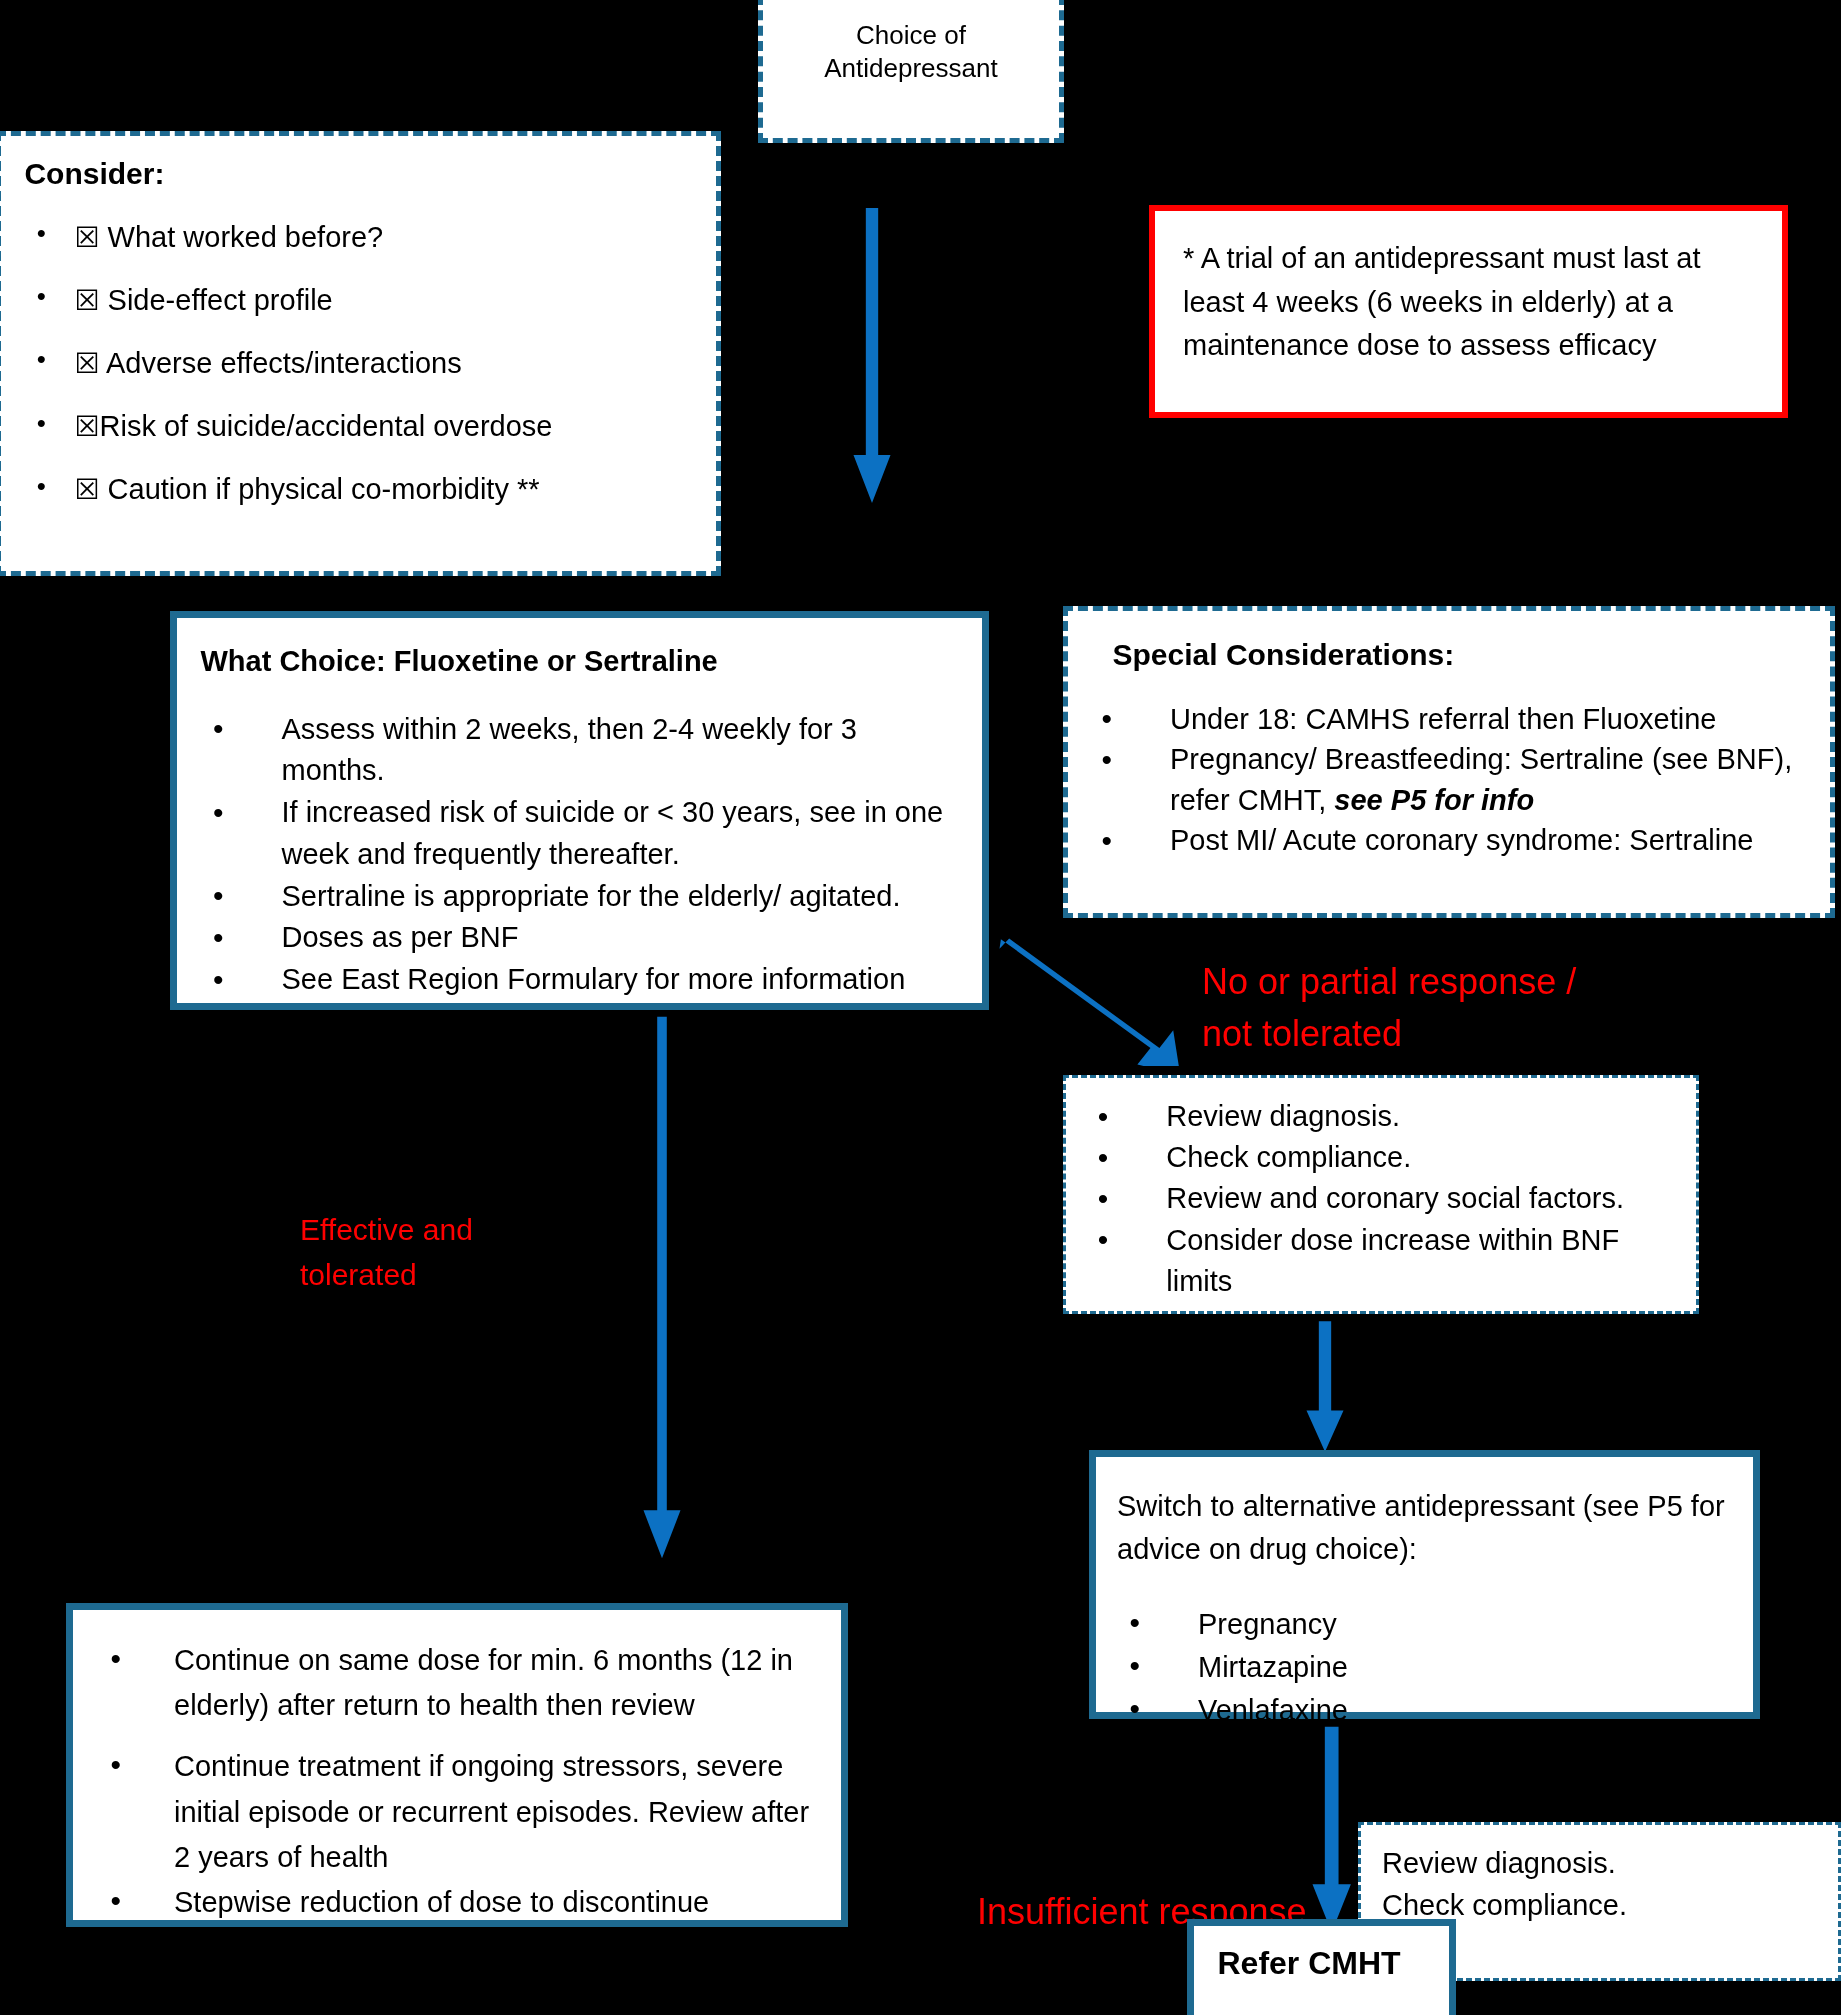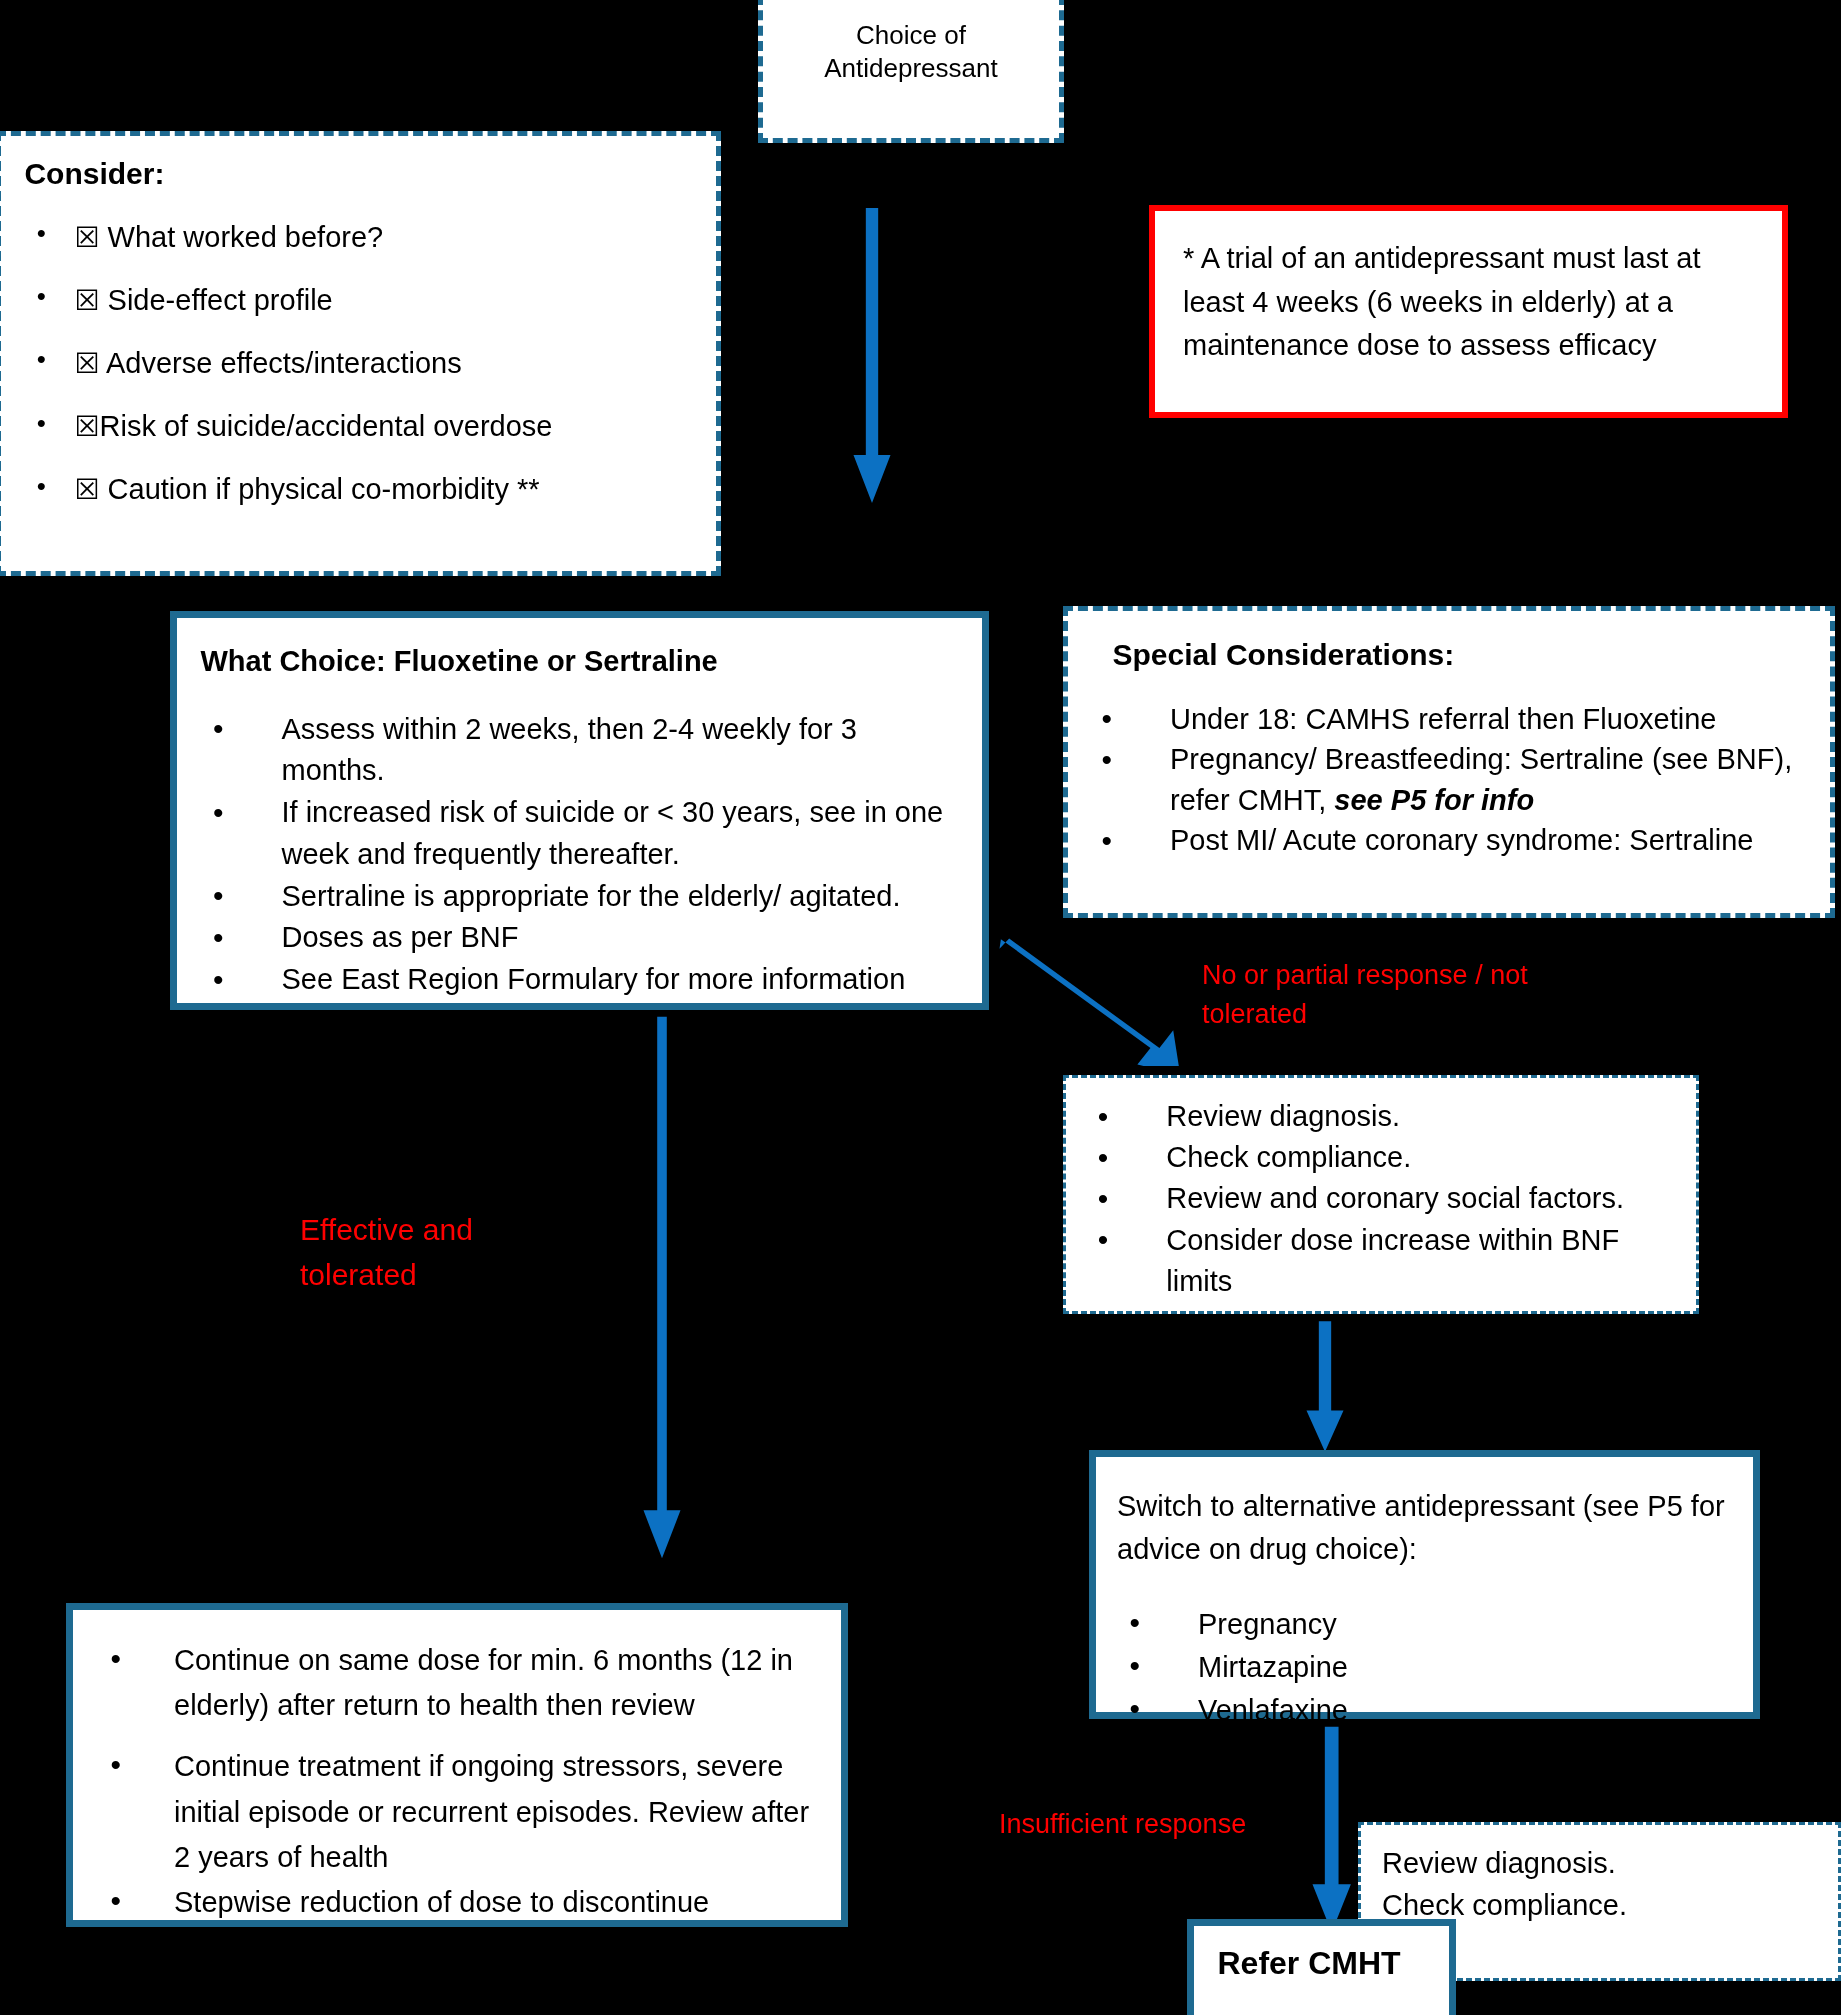--- a/index.html
+++ b/index.html
@@ -89,21 +89,21 @@
   .chk { font-family: "DejaVu Sans", sans-serif; font-size: 28px; }
 
   
   .arrow { position: absolute; }
   .arrow svg { display: block; }
 
   .redlabel {
     position: absolute;
     color: #ff0000;
     font-family: "Liberation Sans", sans-serif;
-    font-size: 27px;
+    font-size: 36px;
     line-height: 1.45;
   }
   .redlabel.cond { font-stretch: condensed; }
 </style>
 </head>
 <body>
 
 <div id="canvas">
 
   <div class="box dashed" style="left:758px; top:-5.5px; width:306px; height:148px;">
@@ -237,21 +237,21 @@
         <span>Stepwise reduction of dose to discontinue</span></li>
     </ul>
   </div>
 
   <div class="arrow" style="left:1307px; top:1726px;">
     <svg width="48" height="207" viewBox="0 0 70 300">
       <polygon points="26,0 46,0 46,230 64,230 36,300 8,230 26,230" fill="#0c71c3"></polygon>
     </svg>
   </div>
 
-  <div class="redlabel cond" style="left:977px; top:1805px; width:359px;margin-left:22px;">
+  <div class="redlabel cond" style="left:977px; top:1886px; width:359px;">
     <span>Insufficient response</span>
   </div>
 
   <div class="box thin" style="left:1358px; top:1822px; width:483px; height:159px; padding:16.6px 21px;">
     <div class="t-reg" style="line-height:1.45;">Review diagnosis.</div>
     <div class="t-reg" style="line-height:1.45;">Check compliance.</div>
   </div>
 
   <div class="box solid" style="left:1187px; top:1919px; width:269px; height:117px; padding:18px 23.5px;">
     <div style="font-family:'Liberation Sans',sans-serif; font-weight:bold; font-size:32px; line-height:1.2;">Refer CMHT</div>

